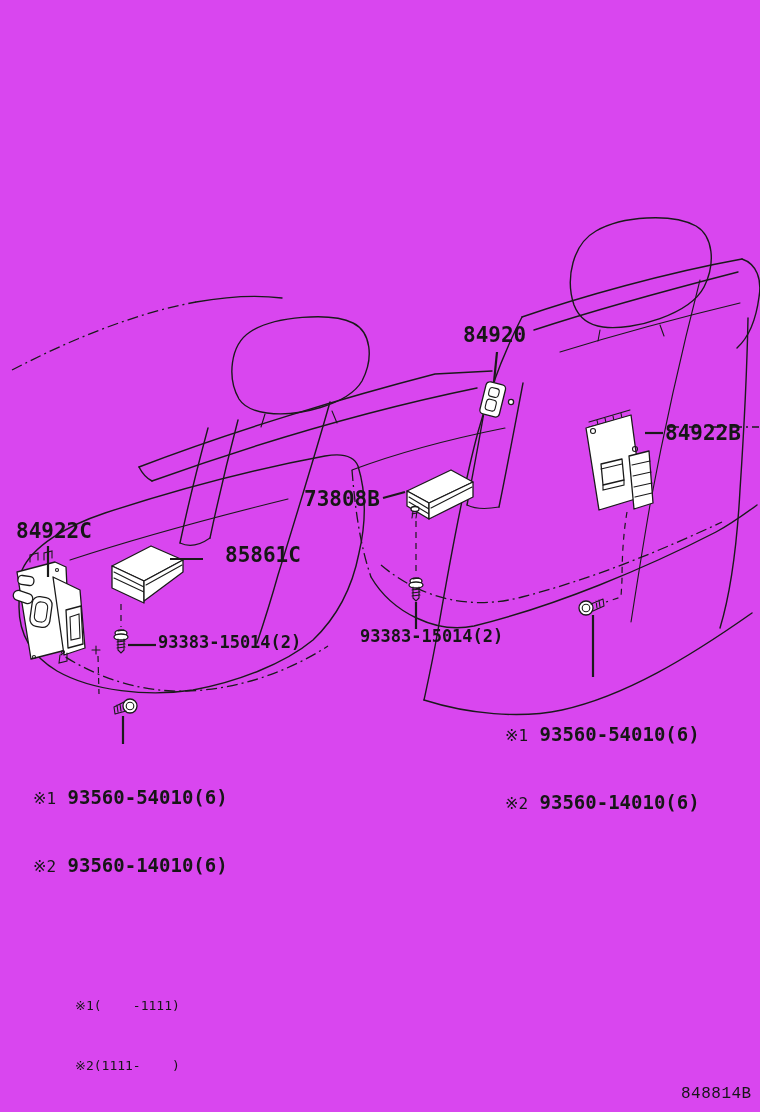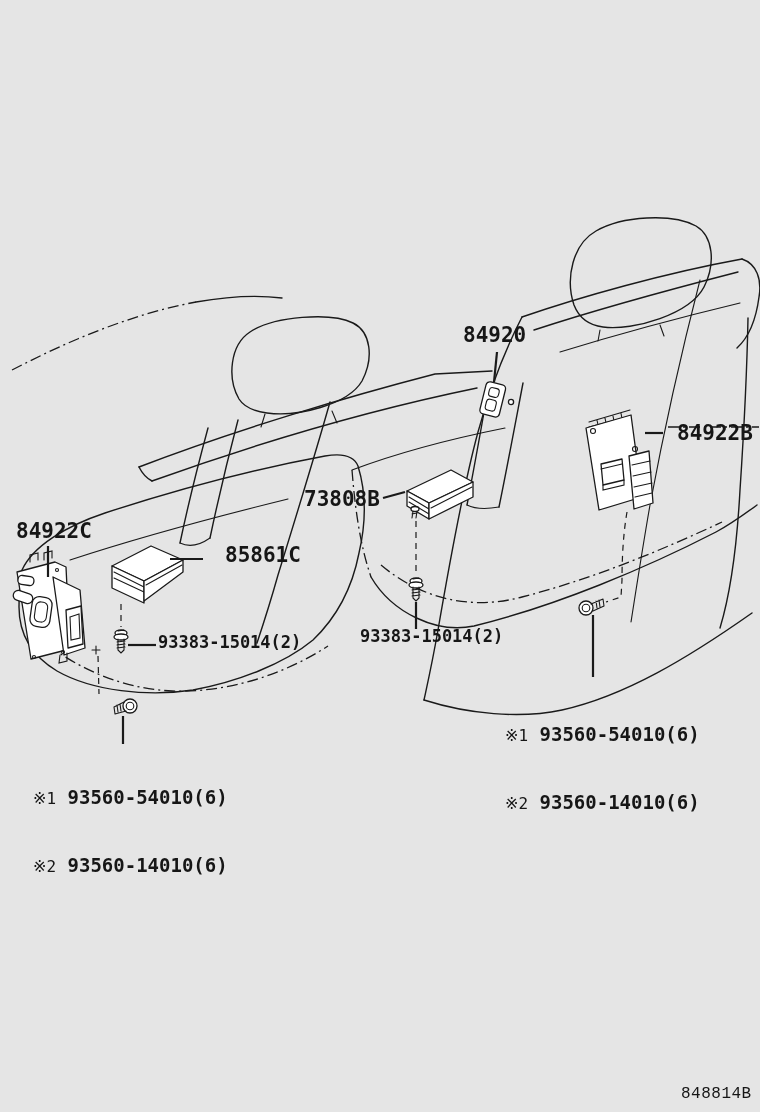--- a/index.html
+++ b/index.html
@@ -1,16 +1,16 @@
 <!DOCTYPE html>
 <html><head>
 <meta charset="utf-8">
 <style>
   html,body{margin:0;padding:0;background:#fff;}
-  .stage{position:relative;width:760px;height:1112px;background:#e5e5e5;overflow:hidden;
+  .stage{position:relative;width:760px;height:1112px;background:#d946ef;overflow:hidden;
          font-family:"DejaVu Sans Mono","DejaVu Sans",monospace;color:#161616;}
   .stage svg{position:absolute;left:0;top:0;}
   .lbl{position:absolute;font-weight:bold;font-size:21px;letter-spacing:0px;white-space:pre;line-height:1;}
   .lbl.sm{font-size:17px;}
   .rows{position:absolute;font-size:19px;font-weight:bold;line-height:22px;white-space:pre;}
   .rows .marker, .foot .marker{font-weight:normal;font-size:16px;}
   .foot{position:absolute;font-size:13px;font-weight:normal;line-height:20px;white-space:pre;}
   .foot .marker{font-size:13px;}
   .code{position:absolute;font-size:16px;font-weight:normal;letter-spacing:0.5px;font-family:Liberation Mono, monospace;}
   .seat{stroke:#1a1a1a;stroke-width:1.4;fill:none;stroke-linecap:round;stroke-linejoin:round;}
@@ -158,33 +158,37 @@
   </g>
   <g>
     <circle class="part" cx="586" cy="608" r="7"></circle>
     <circle class="thin" cx="586" cy="608" r="3.8"></circle>
     <path class="thin" d="M 591,604 L 603,599 M 593,611 L 604,606 M 596,601 L 597,608 M 599,600 L 600,607 M 603,599 L 604,606"></path>
     <path class="leader" d="M 593,615 L 593,677"></path>
   </g>
 </svg>
 
 <div class="lbl" style="left:463px;top:325px;">84920</div>
-<div class="lbl" style="left:665px;top:423px;padding-left:12px;">84922B</div>
+<div class="lbl" style="left:665px;top:423px;">84922B</div>
 <div class="lbl" style="left:16px;top:521px;text-align:center;">84922C</div>
 <div class="lbl" style="left:304px;top:489px;">73808B</div>
 <div class="lbl" style="left:205px;top:545px;margin-left:20px;">85861C</div>
 <div class="lbl sm" style="left:158px;top:634px;">93383-15014(2)</div>
 <div class="lbl sm" style="left:360px;top:628px;">93383-15014(2)</div>
 
 <div class="rows" style="left:33px;top:742px;">
   <div><span class="marker">※1</span> <span>93560-54010(6)</span></div>
   <div><span class="marker">※2</span> <span>93560-14010(6)</span></div>
 </div>
 
 <div class="rows" style="left:505px;top:679px;">
   <div><span class="marker">※1</span> <span>93560-54010(6)</span></div>
   <div><span class="marker">※2</span> <span>93560-14010(6)</span></div>
 </div>
 
+<div class="foot" style="left:75px;top:956px;">
+  <div><span class="marker">※1</span><span>(    -1111)</span></div>
+  <div><span class="marker">※2</span><span>(1111-    )</span></div>
+</div>
 
 <div class="code" style="left:681px;top:1085px;">848814B</div>
 
 </div>
 
 </body></html>

